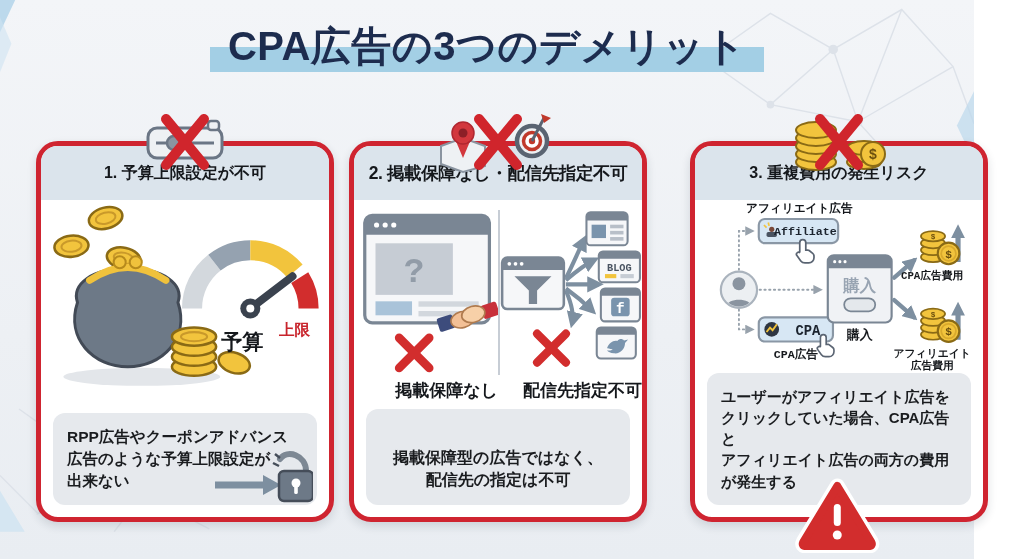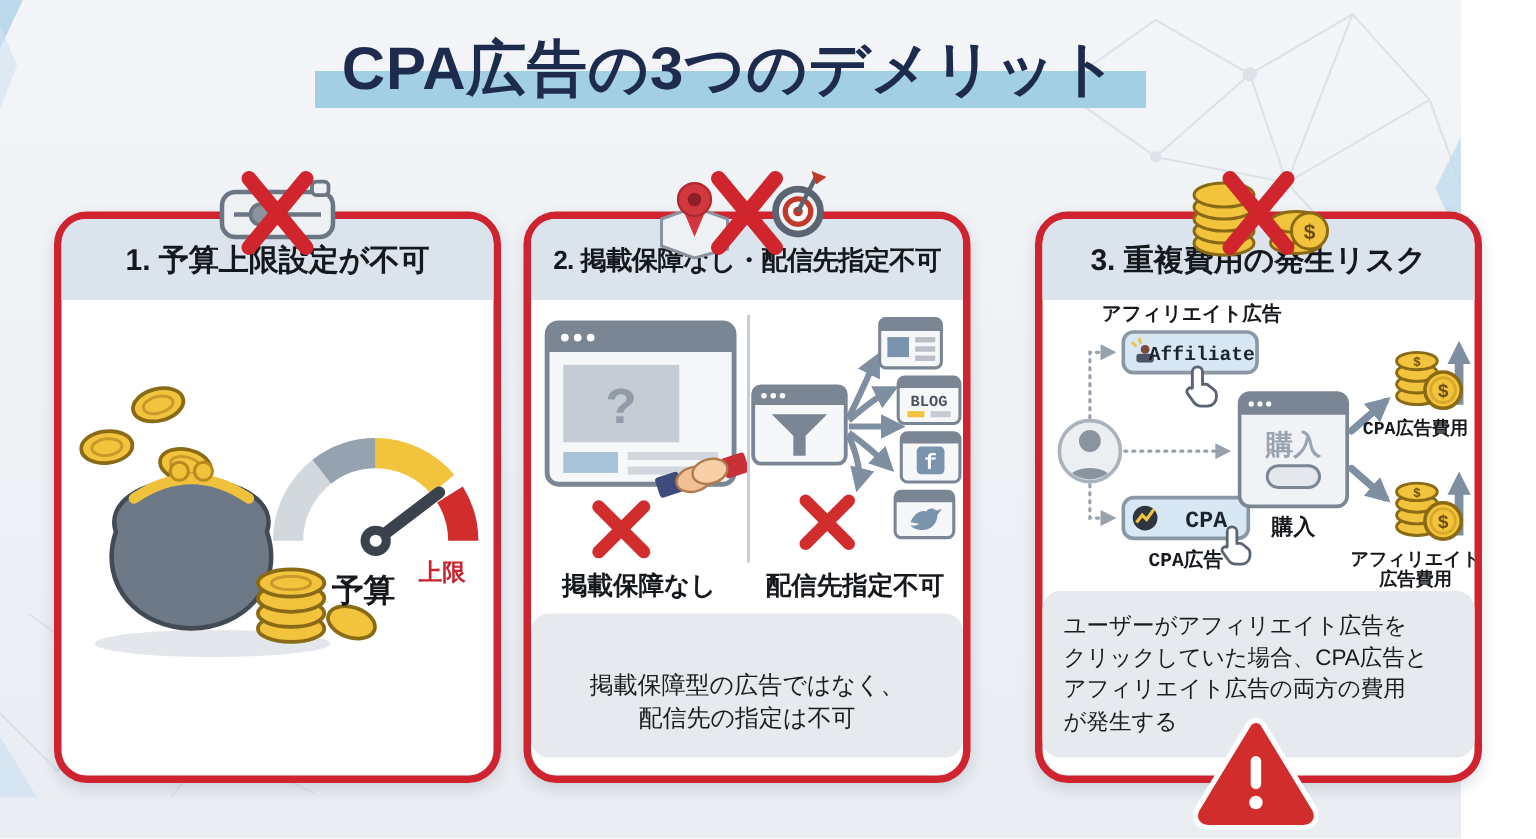--- a/index.html
+++ b/index.html
@@ -15,35 +15,35 @@
 
   
   .card{position:absolute;top:141px;width:298px;height:381px;box-sizing:border-box;
         background:#fff;border:5px solid #cf2430;border-radius:22px;
         box-shadow:0 4px 10px rgba(30,40,60,.14);display:flex;flex-direction:column;}
   .card1{left:36px;} .card2{left:349px;} .card3{left:690px;}
   .card-top-icon{position:absolute;top:-36px;left:50%;transform:translateX(-50%);width:130px;height:64px;}
   .card-header{flex:0 0 54px;display:flex;align-items:center;justify-content:center;
                background:#dbe4ec;border-radius:16px 16px 0 0;
                font-weight:800;color:#15181c;}
-  .card1 .card-header,.card3 .card-header{font-size:20px;}
+  .card1 .card-header,.card3 .card-header{font-size:16px;}
   .card2 .card-header{font-size:17.5px;letter-spacing:-.4px;}
   .illus{flex:1 1 auto;position:relative;min-height:0;font-family:Liberation Mono, monospace;}
   .illus>svg{position:absolute;inset:0;width:100%;height:100%;}
-  .note{position:relative;margin:0 0 12px;background:#e6e9ed;border-radius:12px;
-        padding:13px 14px;font-size:15.5px;font-weight:400;color:#1a1c1f;line-height:1.42;}
+  .note{position:relative;margin:0 12px 12px;background:#e6e9ed;border-radius:12px;
+        padding:13px 14px;font-size:15.5px;font-weight:700;color:#1a1c1f;line-height:1.42;}
   .note p{margin:0;white-space:pre-line;}
   .note-center{min-height:70px;display:flex;align-items:flex-end;justify-content:center;text-align:center;font-size:16px;}
   .lock-art{position:absolute;right:4px;bottom:2px;width:100px;height:58px;}
 
   
   .split{display:flex;position:absolute;inset:0;}
   .half{flex:1;display:flex;flex-direction:column;min-width:0;}
   .half svg{flex:1;min-height:0;width:100%;}
-  .half-caption{flex:0 0 30px;text-align:center;font-size:17px;font-weight:800;color:#15181c;}
+  .half-caption{flex:0 0 30px;text-align:right;font-size:17px;font-weight:800;color:#15181c;}
   .v-divider{position:absolute;left:50%;top:10px;bottom:34px;width:1.5px;background:#c7cdd5;}
 
   .warn-tri{position:absolute;bottom:-36px;left:50%;transform:translateX(-52%);width:86px;height:76px;}
 </style>
 </head>
 <body>
 
 <div class="page">
 
   <svg class="bg-svg" viewBox="0 0 1024 559">
@@ -134,20 +134,37 @@
         <g>
           <line x1="208" y1="108" x2="250" y2="76" stroke="#3a424e" stroke-width="8" stroke-linecap="round"></line>
           <circle cx="208" cy="108" r="10" fill="#3a424e"></circle>
             <circle cx="208" cy="108" r="4" fill="#fff"></circle>
         </g>
         <text x="200" y="148" text-anchor="middle" font-size="21" font-weight="bold" fill="#15181c">予算</text>
         <text x="252" y="134" text-anchor="middle" font-size="15.5" font-weight="bold" fill="#c8242c">上限</text>
       </svg>
     </div>
 
+    <div class="note">
+      <p>RPP広告やクーポンアドバンス
+広告のような予算上限設定が
+出来ない</p>
+      <svg class="lock-art" viewBox="0 0 100 58">
+        <line x1="2" y1="40" x2="52" y2="40" stroke="#7d8fa0" stroke-width="7"></line>
+        <polygon points="50,30 68,40 50,50" fill="#7d8fa0"></polygon>
+        <g transform="translate(62,2)">
+          <path d="M31,24 C31,8 12,2 5,12" fill="none" stroke="#7d8894" stroke-width="6" stroke-linecap="round"></path>
+          <line x1="-2" y1="16" x2="4" y2="19" stroke="#454d59" stroke-width="2.5"></line>
+          <line x1="0" y1="7" x2="5" y2="11" stroke="#454d59" stroke-width="2.5"></line>
+          <rect x="4" y="24" width="34" height="30" rx="5" fill="#6d7987" stroke="#454d59" stroke-width="2.5"></rect>
+          <circle cx="21" cy="36" r="4.5" fill="#fff"></circle>
+            <rect x="19.2" y="38" width="3.6" height="9" rx="1.6" fill="#fff"></rect>
+        </g>
+      </svg>
+    </div>
   </section>
 
   <section class="card card2">
     <svg class="card-top-icon" viewBox="0 0 130 64">
       <polygon points="8,36 30,28 52,36 52,56 30,62 8,54" fill="#eef1f4" stroke="#8a94a0" stroke-width="2"></polygon>
       <g>
         <polygon points="22,29 38,29 30,48" fill="#d2373d"></polygon>
         <circle cx="30" cy="23" r="11" fill="#d2373d" stroke="#b02730" stroke-width="1.5"></circle>
         <circle cx="30" cy="23" r="4.5" fill="#8c1f27"></circle>
       </g>

